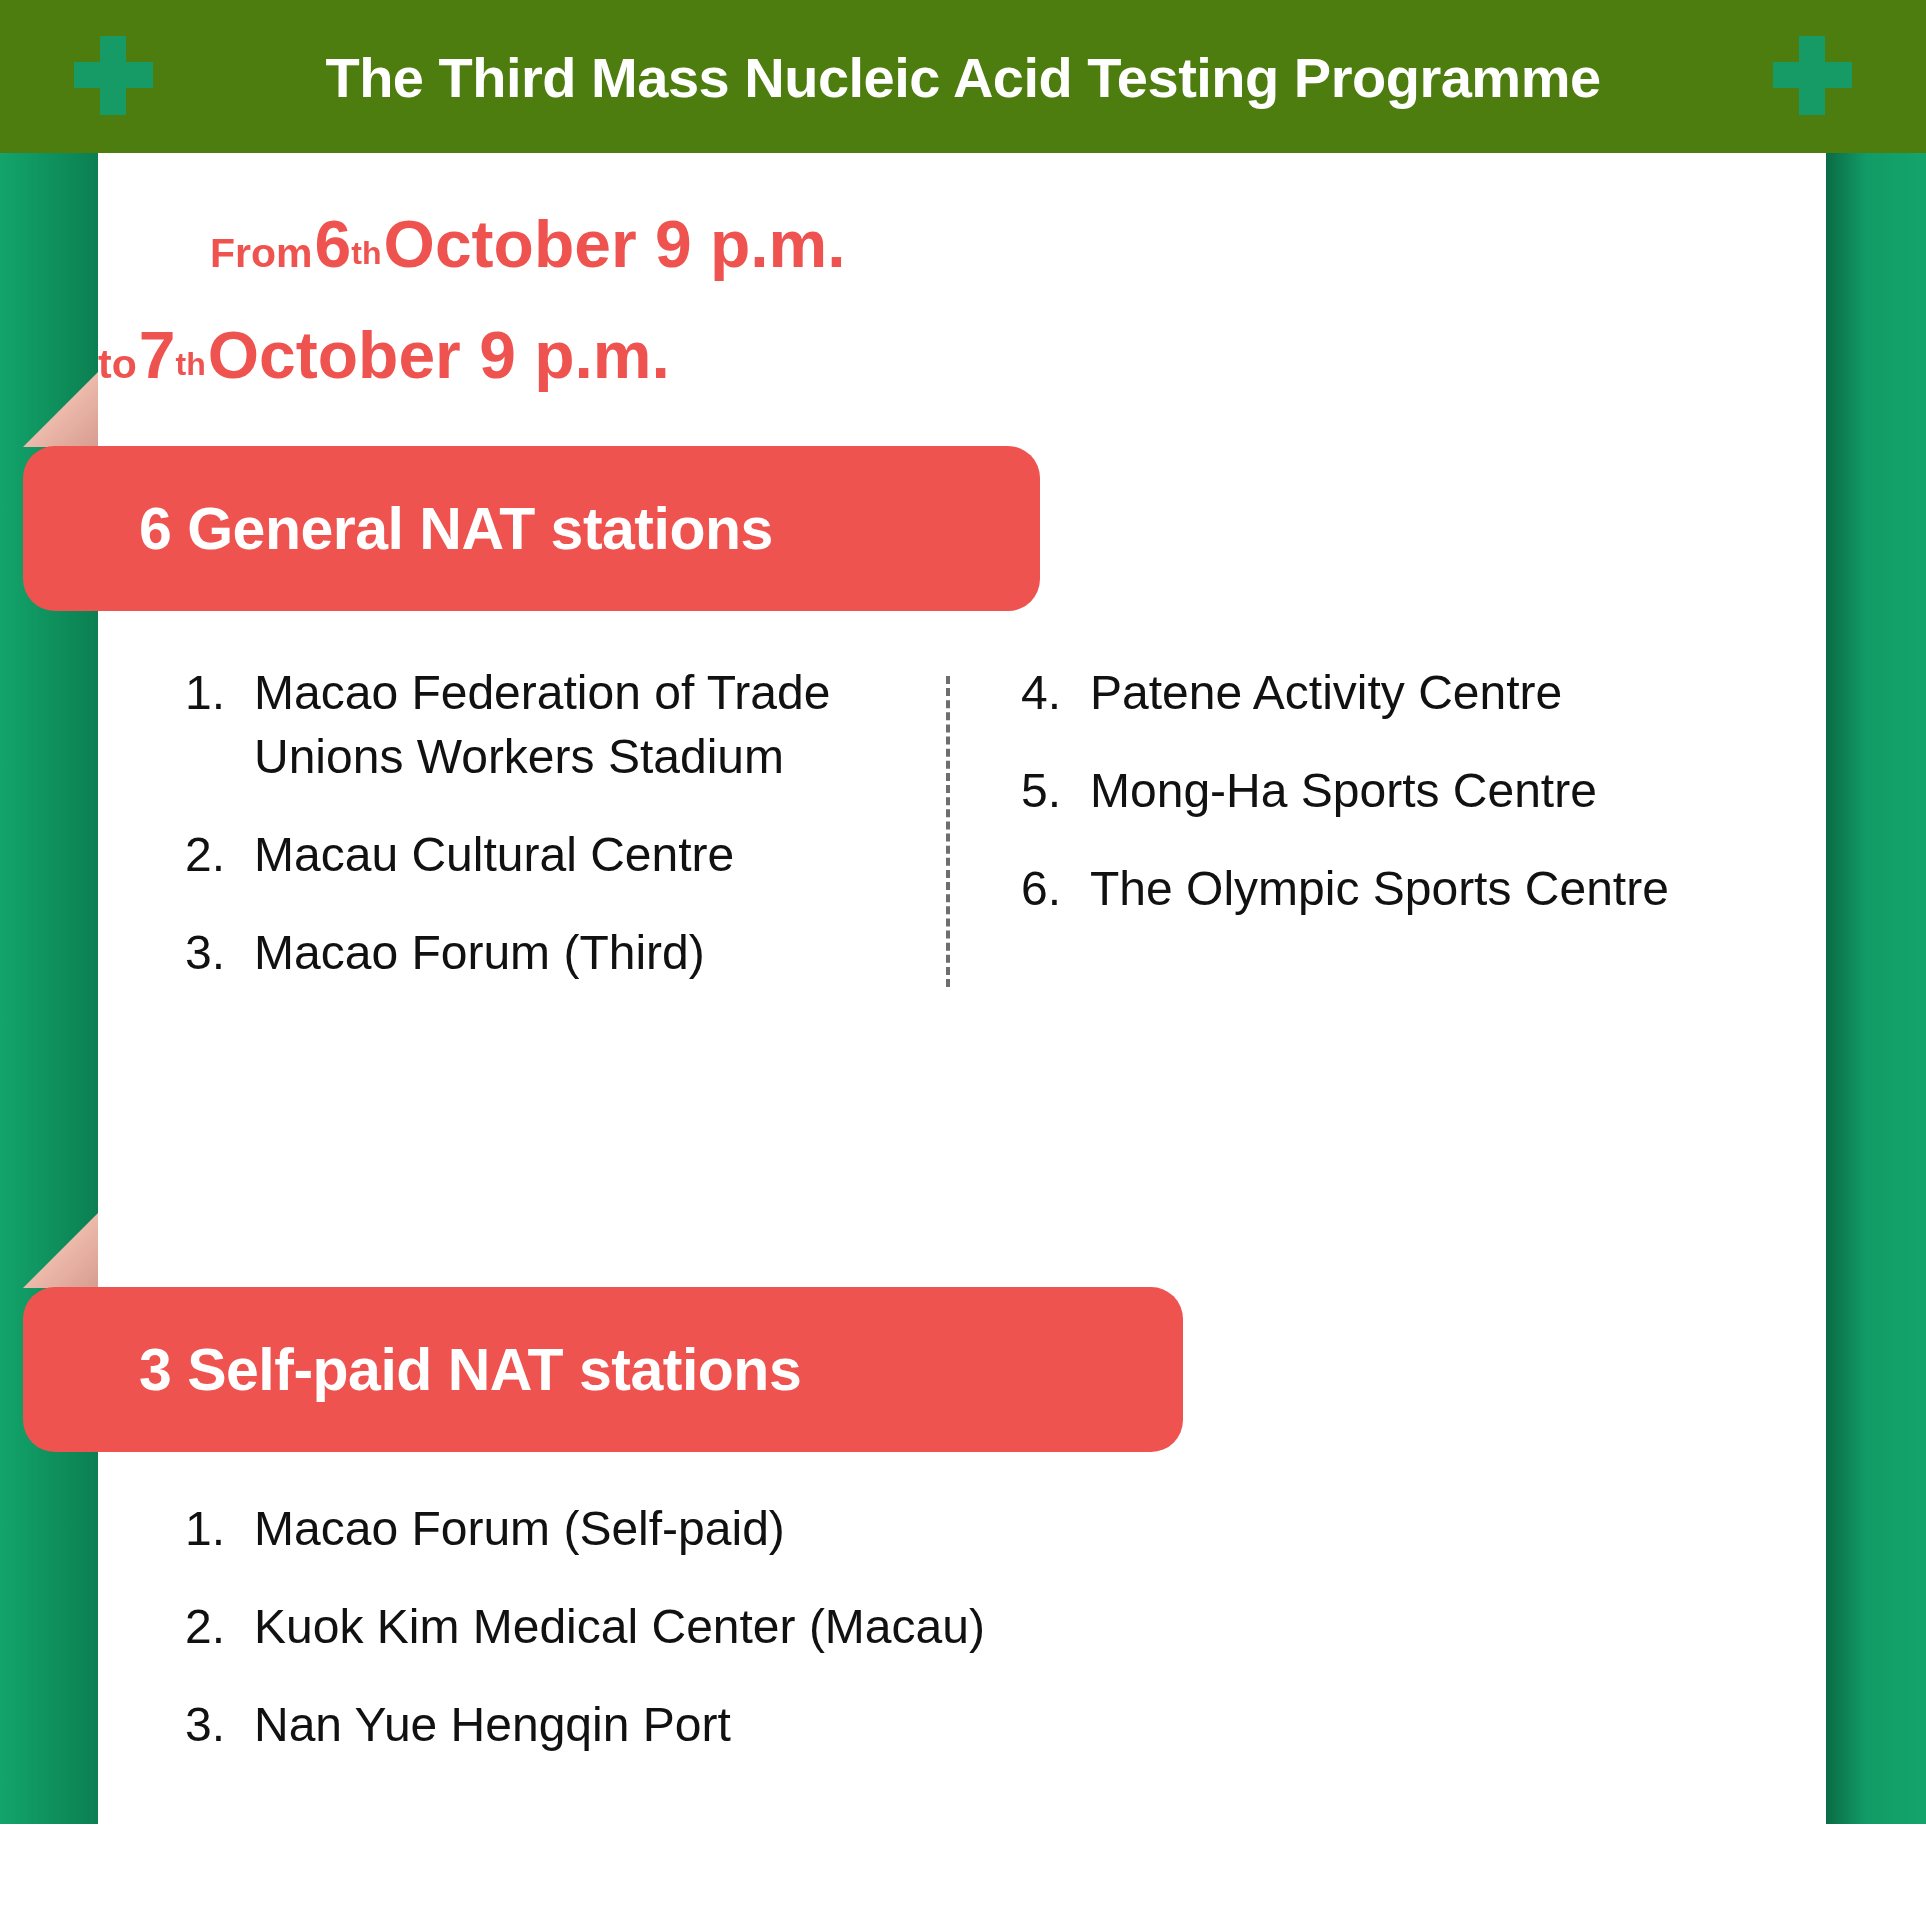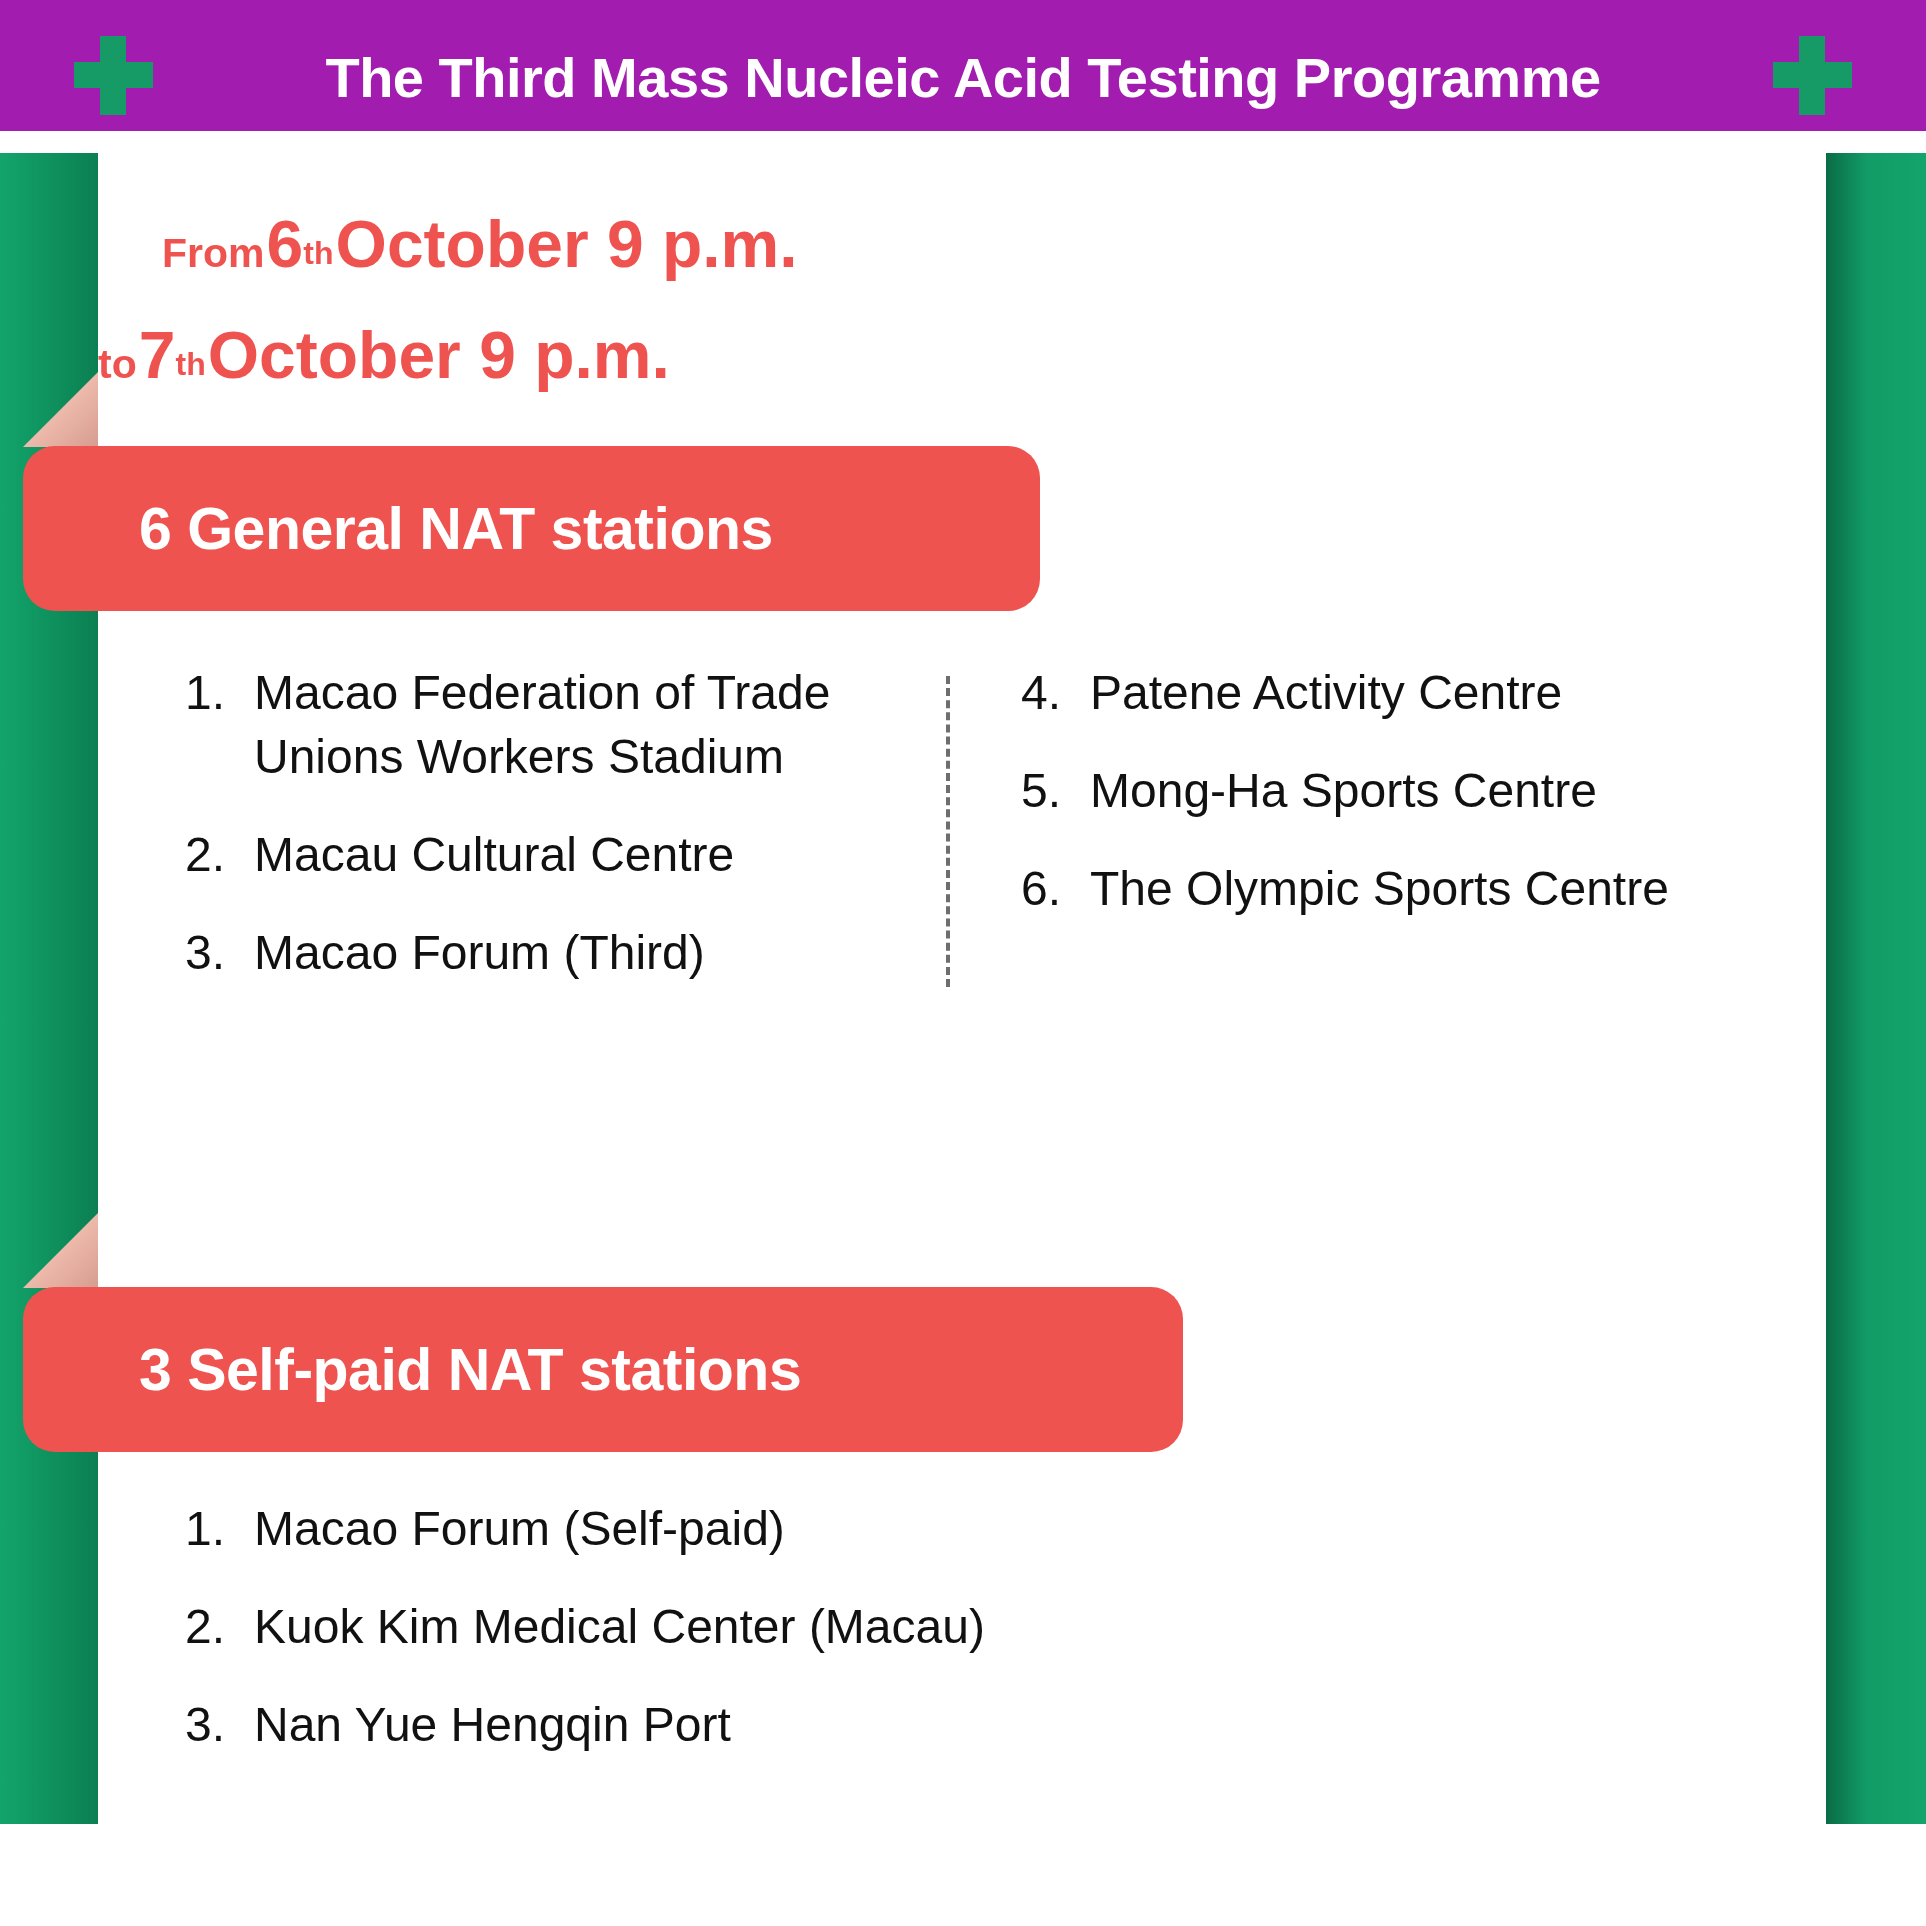--- a/index.html
+++ b/index.html
@@ -15,22 +15,22 @@
     width: 1926px;
     height: 1926px;
     overflow: hidden;
     background: #ffffff;
   }
 
   
   .header-bar {
     position: absolute;
     left: 0; top: 0;
-    width: 1926px; height: 131px;
-    background: #a21caf;
+    width: 1926px; height: 153px;
+    background: #4d7c0f;
   }
   .header-title {
     position: absolute;
     left: 0; top: 43px;
     width: 1926px;
     text-align: center;
     color: #ffffff;
     font-size: 56px;
     font-weight: bold;
     letter-spacing: -0.5px;
@@ -85,21 +85,21 @@
   
   .date-block {
     position: absolute;
     left: 98px; top: 210px;
     width: 1617px;
     color: #EF5350;
     font-weight: bold;
   }
   .date-line1 {
     text-align: left;
-    padding-left: 64px;
+    padding-left: 112px;
     white-space: nowrap;
     line-height: 69px;
   }
   .date-line2 {
     text-align: left;
     white-space: nowrap;
     line-height: 69px;
     margin-top: 22px;
   }
   .lead-word {

